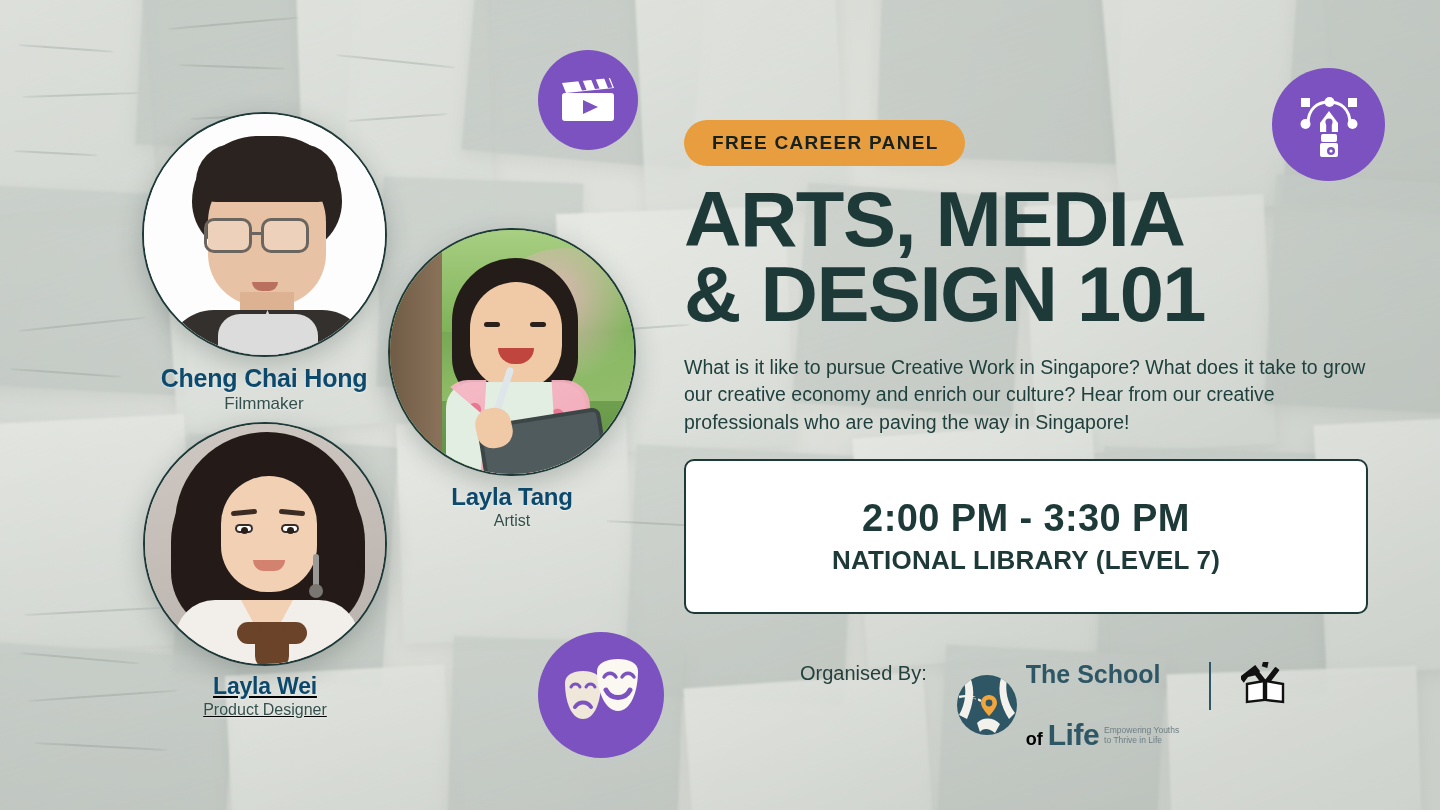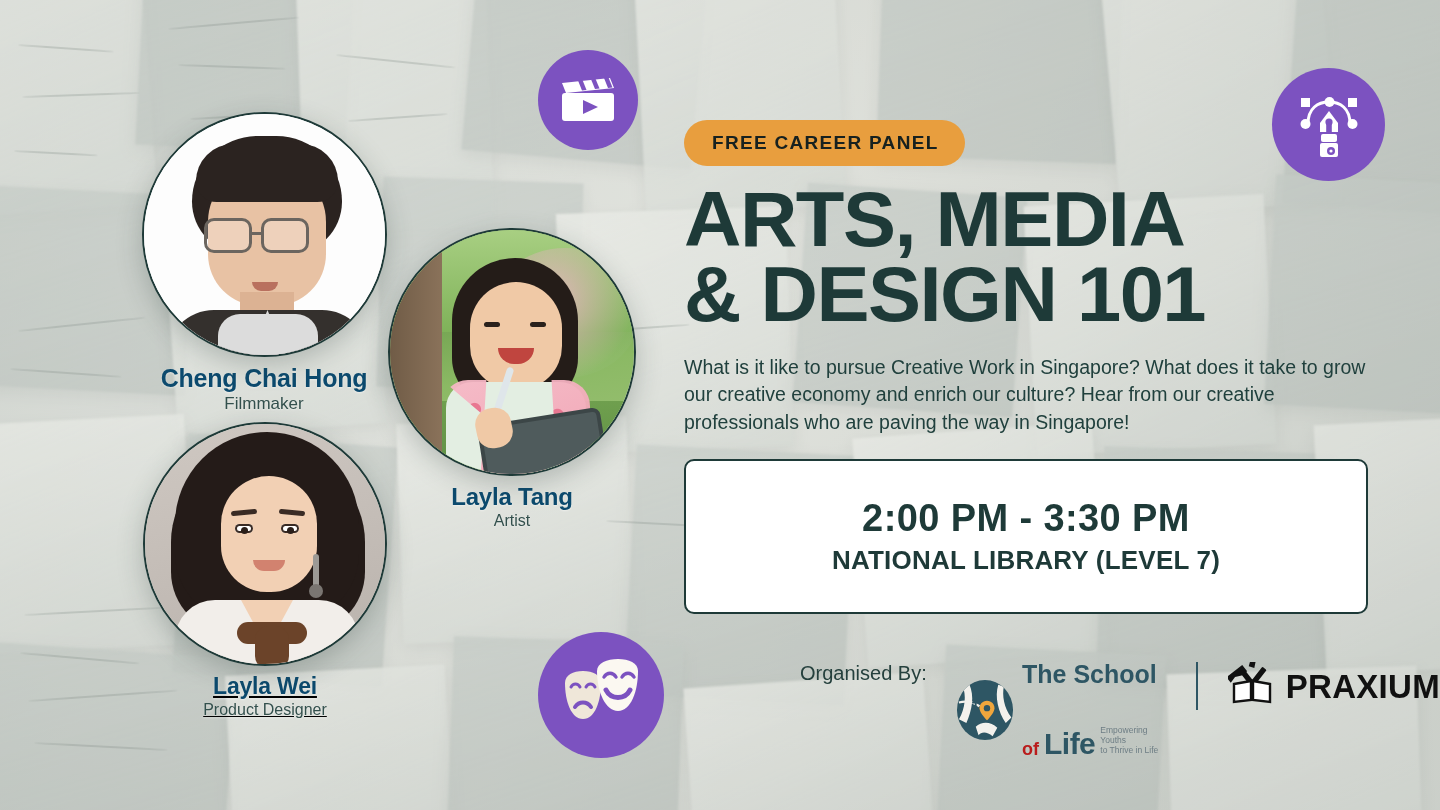--- a/index.html
+++ b/index.html
@@ -229,21 +229,21 @@
 
   .tsol { display:flex; align-items:center; gap:9px; }
   .tsol-mark {
     width:60px; height:60px; border-radius:50%;
     background:#2e5664; position:relative; overflow:hidden;
     display:flex; align-items:center; justify-content:center;
   }
   .tsol-words { line-height:.97; }
   .tsol-the { color:#2e5664; font-weight:bold; font-size:25px; }
   .tsol-l2  { display:flex; align-items:flex-end; gap:5px; }
-  .tsol-of  { color:#b91c1c; font-weight:bold; font-size:18px; }
+  .tsol-of  { color:#000000; font-weight:bold; font-size:18px; }
   .tsol-life{ color:#2e5664; font-weight:bold; font-size:30px; letter-spacing:-.5px; }
   .tsol-tag { color:#6d7d84; font-size:8.5px; line-height:1.15; padding-bottom:3px;margin-top:40px; }
 
   #footer-div { width:2px; height:48px; background:#2e5664; }
 
   .praxium { display:flex; align-items:center; gap:10px; }
   .prax-word { color:#111; font-weight:bold; font-size:33px; letter-spacing:.3px; }
 
   
   .nowrap{white-space:nowrap;}
@@ -483,17 +483,16 @@
           <path d="M8 4 L13 2 L16 8 L10.5 10 Z" fill="#111" transform="rotate(38 24 22)"></path>
 
           <rect x="21.5" y="2" width="5.5" height="40" rx="1" fill="#111" transform="rotate(-38 24 22)"></rect>
           <path d="M14 1 L34 1 L34 9 L27 9 L21 6 L14 8 Z" fill="#111" transform="rotate(-38 24 22) translate(-6 0)"></path>
 
           <path d="M6 22 L23 19 L23 38 L6 40 Z" fill="#fff" stroke="#111" stroke-width="2.4"></path>
           <path d="M42 22 L25 19 L25 38 L42 40 Z" fill="#fff" stroke="#111" stroke-width="2.4"></path>
           <rect x="22.4" y="18" width="3.2" height="21" fill="#111"></rect>
         </svg>
       </div>
-      <div class="prax-word">PRAXIUM</div>
     </div>
   </div>
 
 </div>
 
 </body></html>

